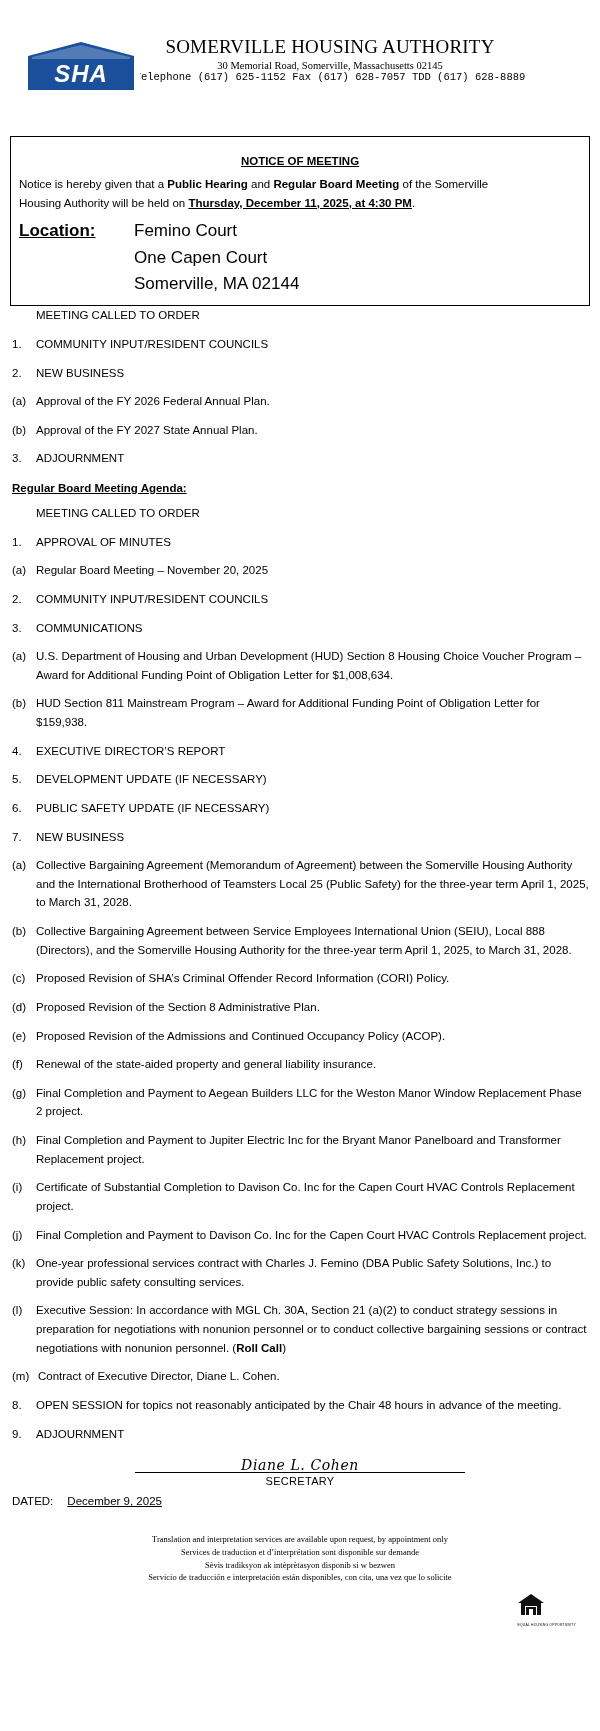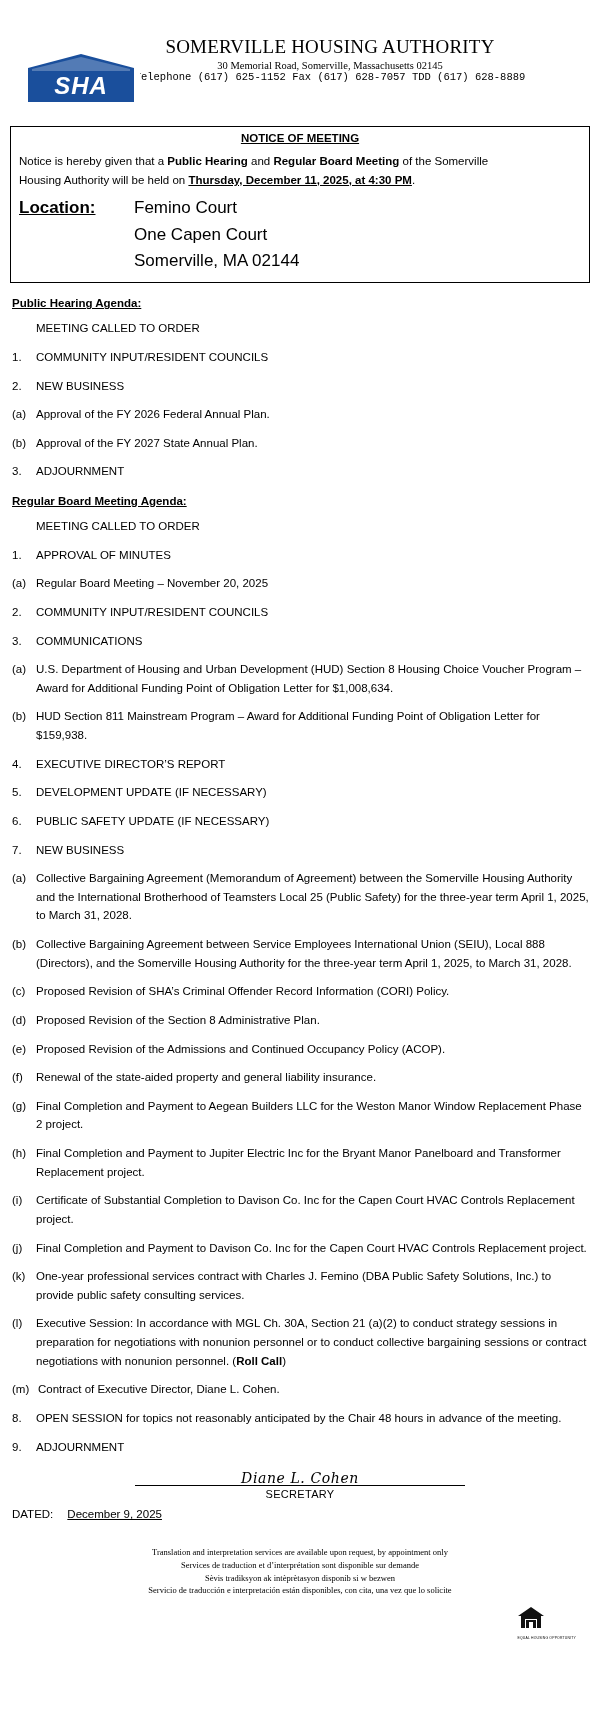--- a/index.html
+++ b/index.html
@@ -20,21 +20,21 @@
   }
 
   
   .header {
     position: relative;
     min-height: 78px;
   }
   .logo {
     position: absolute;
     left: 12px;
-    top: 16px;
+    top: 4px;
     width: 118px;
     height: 52px;
   }
   .logo svg { display: block; }
   .org-block {
     text-align: center;
     padding-left: 60px;
   }
   .org-name {
     font-family: "Liberation Serif", serif;
@@ -49,22 +49,22 @@
   }
   .org-phone {
     font-family: Liberation Mono, monospace;
     font-size: 10.5px;
     margin-top: 0;
   }
 
   
   .notice-box {
     border: 1px solid #000;
-    margin-top: 12px;
-    padding: 5px 8px 8px 8px;
+    margin-top: 22px;
+    padding: 18px 8px 8px 8px;
   }
   .notice-title {
     text-align: center;
     font-size: 11.5px;
     font-weight: bold;
     text-decoration: underline;
     margin-bottom: 8px;
   }
   .notice-body {
     font-size: 11.5px;
@@ -197,21 +197,20 @@
     <div class="loc-row">
       <div class="loc-label">Location:</div>
       <div class="loc-lines">
         <div>Femino Court</div>
         <div>One Capen Court</div>
         <div>Somerville, MA 02144</div>
       </div>
     </div>
   </div>
 
-  <div class="section-title">Public Hearing Agenda:</div>
 
   <div class="item">
     <div class="marker"></div>
     <div class="text">MEETING CALLED TO ORDER</div>
   </div>
   <div class="item">
     <div class="marker">1.</div>
     <div class="text">COMMUNITY INPUT/RESIDENT COUNCILS</div>
   </div>
   <div class="item">

